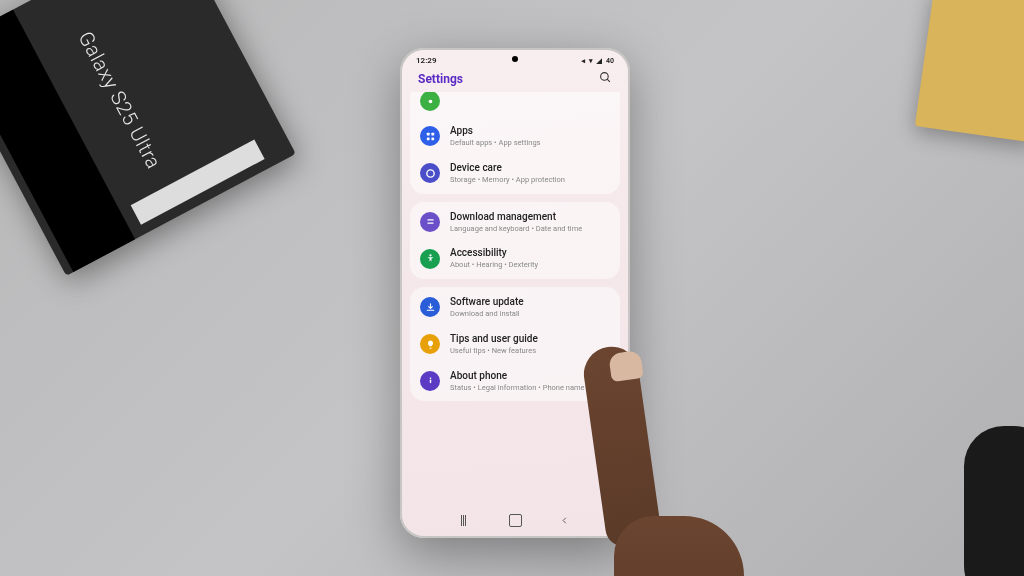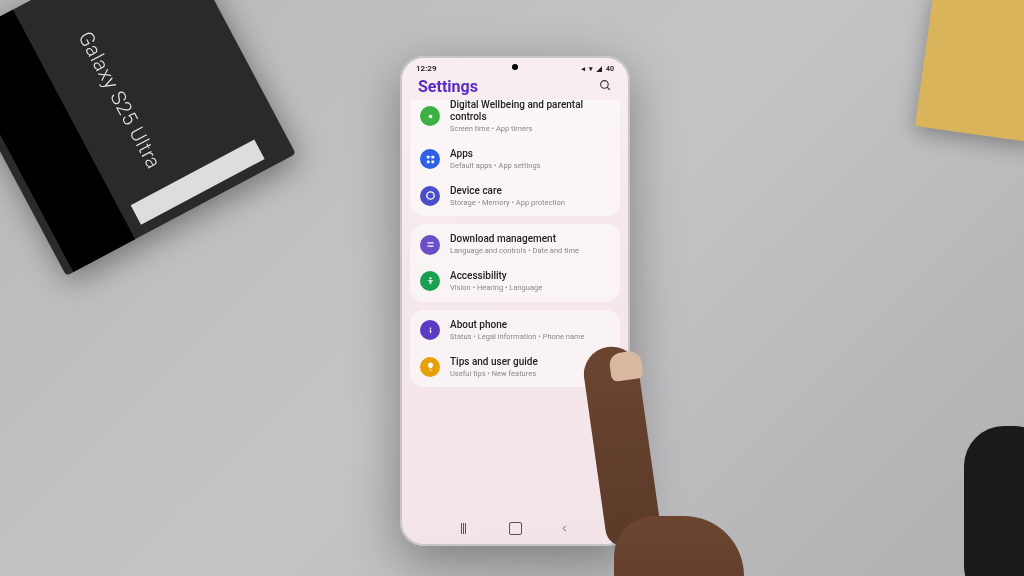--- a/index.html
+++ b/index.html
@@ -110,21 +110,21 @@
     left: 26px;
     top: 6px;
     transform: rotate(-8deg);
     z-index: 2;
   }
 
   
   .phone {
     position: absolute;
     left: 400px;
-    top: 56px;
+    top: 48px;
     width: 230px;
     height: 490px;
     background: #dedcda;
     border-radius: 24px;
     box-shadow: 0 15px 50px rgba(0,0,0,0.35), inset 0 0 0 2px #c8c6c4;
     padding: 2px;
     box-sizing: border-box;
   }
 
   .screen {
@@ -162,21 +162,21 @@
   .status-right { display: flex; gap: 3px; align-items: center; font-size: 7px; }
   .status-icon-group > span { margin-left: 1px; }
 
   .header {
     display: flex;
     justify-content: space-between;
     align-items: center;
     padding: 2px 16px 4px;
   }
   .header-title {
-    font-size: 16px;
+    font-size: 12px;
     font-weight: 700;
     color: #5b2bc4;
   }
   .search-icon {
     color: #333;
   }
   .search-icon svg { width: 13px; height: 13px; }
 
   .content {
     flex: 1;
@@ -271,24 +271,20 @@
 
     <div class="content">
 
       <div class="card first">
         <div class="row">
           <div class="icon-wrap" style="background:#3cb043">
             <svg viewBox="0 0 24 24">
                 <circle cx="12" cy="12" r="4"></circle>
               </svg>
           </div>
-          <div class="row-text">
-            <div class="row-title">Digital Wellbeing and parental controls</div>
-            <div class="row-sub">Screen time • App timers</div>
-          </div>
         </div>
         <div class="row">
           <div class="icon-wrap" style="background:#2e5fe8">
             <svg viewBox="0 0 24 24">
                 <rect x="4" y="4" width="6" height="6" rx="1"></rect>
                 <rect x="14" y="4" width="6" height="6" rx="1"></rect>
                 <rect x="4" y="14" width="6" height="6" rx="1"></rect>
                 <rect x="14" y="14" width="6" height="6" rx="1"></rect>
               </svg>
           </div>
@@ -313,59 +309,70 @@
       <div class="card">
         <div class="row">
           <div class="icon-wrap" style="background:#6b4fc9">
             <svg viewBox="0 0 24 24">
                 <rect x="5" y="7" width="14" height="3" rx="1.5"></rect>
                 <rect x="5" y="14" width="14" height="3" rx="1.5"></rect>
               </svg>
           </div>
           <div class="row-text">
             <div class="row-title">Download management</div>
-            <div class="row-sub">Language and controls • Date and time</div>
+            <div class="row-sub">Language and keyboard • Date and time</div>
           </div>
         </div>
         <div class="row">
           <div class="icon-wrap" style="background:#18a050">
             <svg viewBox="0 0 24 24">
                 <circle cx="12" cy="5" r="2.5"></circle>
                 <path d="M5 9h14l-5 3v7l-2-4-2 4v-7z"></path>
               </svg>
           </div>
           <div class="row-text">
             <div class="row-title">Accessibility</div>
-            <div class="row-sub">Vision • Hearing • Language</div>
+            <div class="row-sub">About • Hearing • Dexterity</div>
           </div>
         </div>
       </div>
 
       <div class="card">
+        <div class="row">
+          <div class="icon-wrap" style="background:#2a5ed8">
+            <svg viewBox="0 0 24 24">
+                <path d="M12 4v10m0 0l-4-4m4 4l4-4M5 18h14" stroke="#fff" stroke-width="2.5" fill="none" stroke-linecap="round"></path>
+              </svg>
+          </div>
+          <div class="row-text">
+            <div class="row-title">Software update</div>
+            <div class="row-sub">Download and install</div>
+          </div>
+        </div>
+        <div class="row">
+          <div class="icon-wrap" style="background:#e8a008">
+            <svg viewBox="0 0 24 24">
+                <path d="M12 3a6 6 0 0 0-3 11v2h6v-2a6 6 0 0 0-3-11z M10 19h4v2h-4z"></path>
+              </svg>
+          </div>
+          <div class="row-text">
+            <div class="row-title">Tips and user guide</div>
+            <div class="row-sub">Useful tips • New features</div>
+          </div>
+        </div>
         <div class="row">
           <div class="icon-wrap" style="background:#5b3bc4">
             <svg viewBox="0 0 24 24">
                 <circle cx="12" cy="7" r="1.8"></circle>
                 <rect x="10.5" y="10" width="3" height="8" rx="1.5"></rect>
               </svg>
           </div>
           <div class="row-text">
             <div class="row-title">About phone</div>
             <div class="row-sub">Status • Legal information • Phone name</div>
-          </div>
-        </div>
-        <div class="row">
-          <div class="icon-wrap" style="background:#e8a008">
-            <svg viewBox="0 0 24 24">
-                <path d="M12 3a6 6 0 0 0-3 11v2h6v-2a6 6 0 0 0-3-11z M10 19h4v2h-4z"></path>
-              </svg>
-          </div>
-          <div class="row-text">
-            <div class="row-title">Tips and user guide</div>
-            <div class="row-sub">Useful tips • New features</div>
           </div>
         </div>
       </div>
 
     </div>
 
     <div class="nav-bar">
       <div class="nav-btn nav-recents">
         <span></span>
           <span></span>

